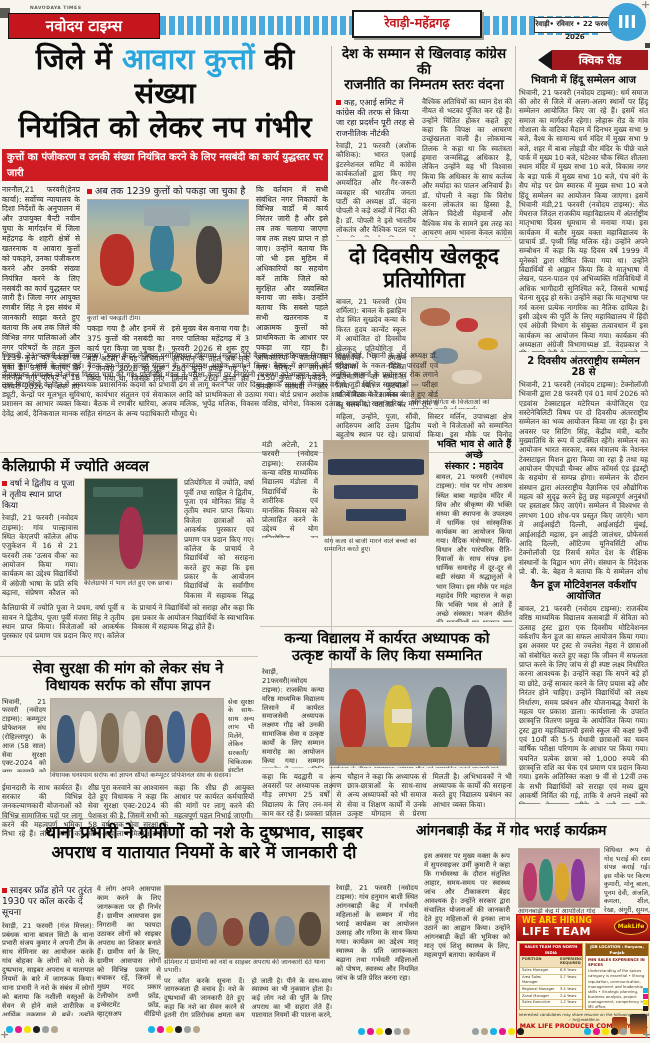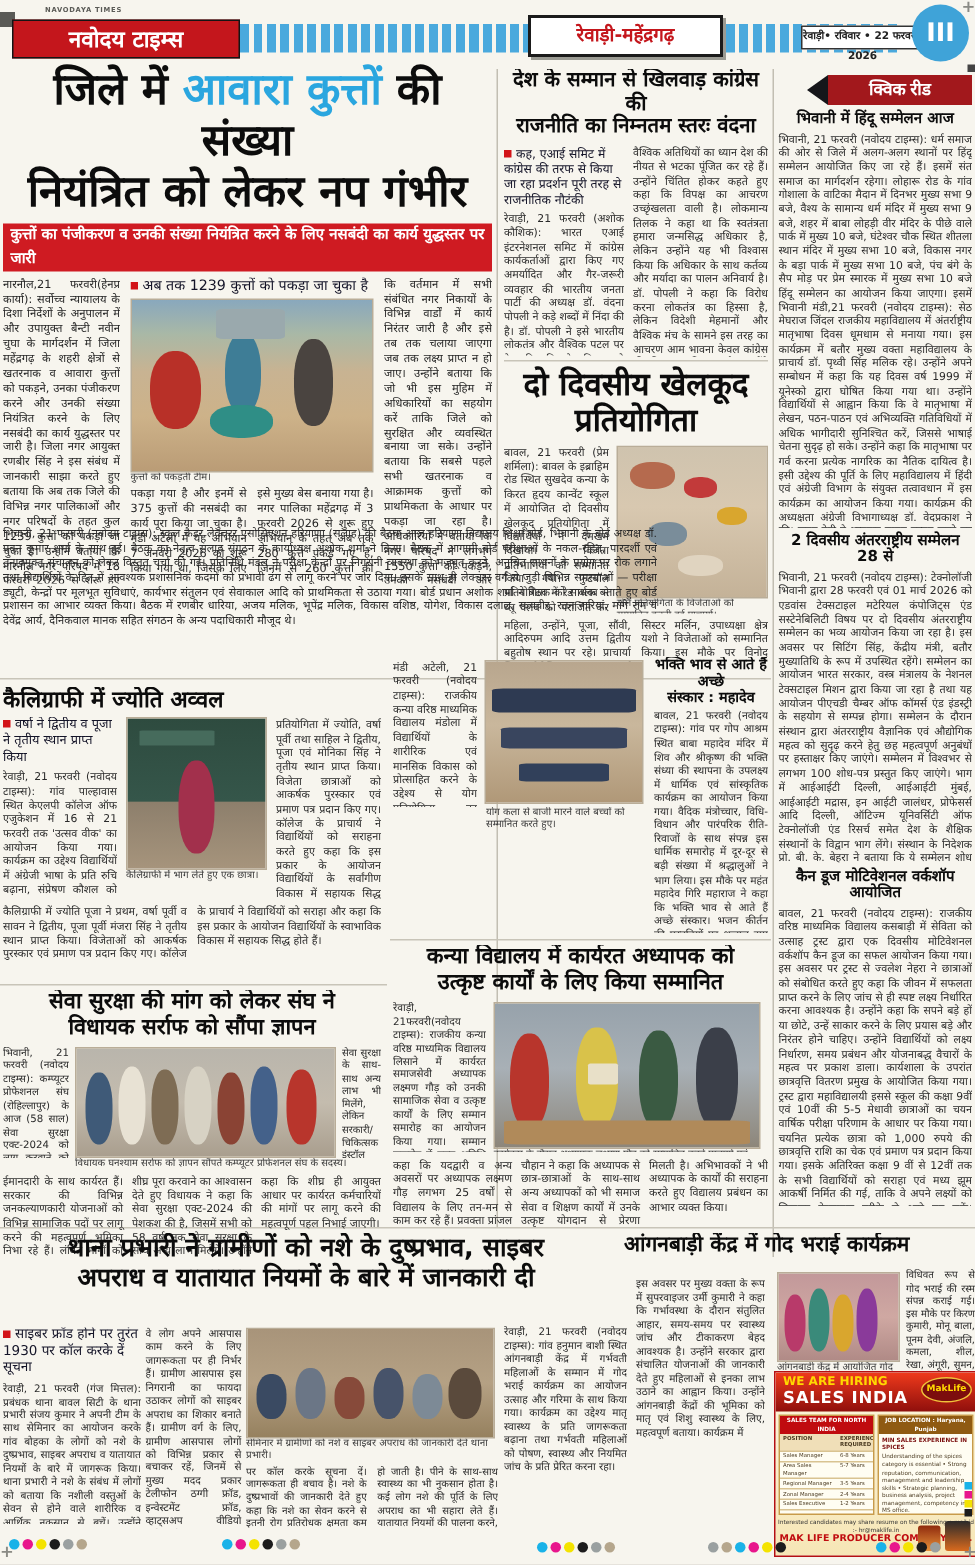--- a/index.html
+++ b/index.html
@@ -127,21 +127,21 @@
           <div class="blob" style="left:20px;top:50px;width:26px;height:16px;background:#7a8d9a;"></div>
           <div class="blob" style="left:40px;top:72px;width:30px;height:14px;background:#e0d4c0;"></div>
         </div>
         <div class="caption">खेल प्रतियोगिता के विजेताओं को सम्मानित करती हुई प्राचार्या।</div>
       </div>
     </div>
     <div class="bt-sm cols2" style="margin-top:3px;height:42px;">महिला, उन्होंने, पूजा, सौंवी, आदिरुपम आदि उत्तम द्वितीय बहुतोष स्थान पर रहे। प्राचार्या सिस्टर मैरीलियन, उपप्रधानाचार्या सिस्टर मर्लिन, उपाध्यक्षा क्षेत्र यशो ने विजेताओं को सम्मानित किया। इस मौके पर विनोद कुमार, रानेश, प्रेम सिंह, सीता सिंह, कपिल आदि मौजूद थे।</div>
   </div>
 
   <div class="abs" style="left:519px;top:50px;width:129px;">
-    <div style="display:flex;justify-content:flex-end;align-items:center;font-family:Liberation Serif, serif;">
+    <div style="display:flex;justify-content:flex-end;align-items:center;">
       <div class="qr-tri"></div>
       <div class="qr-label" style="width:96px;">क्विक रीड</div>
     </div>
     <div style="margin-top:4px;">
       <div class="qr-title">भिवानी में हिंदू सम्मेलन आज</div>
       <div class="bt-sm" style="height:112px;">भिवानी, 21 फरवरी (नवोदय टाइम्स): धर्म समाज की ओर से जिले में अलग-अलग स्थानों पर हिंदू सम्मेलन आयोजित किए जा रहे हैं। इसमें संत समाज का मार्गदर्शन रहेगा। लोहारू रोड के गांव गोशाला के वाटिका मैदान में दिनभर मुख्य सभा 9 बजे, वैश्य के सामान्य धर्म मंदिर में मुख्य सभा 9 बजे, शहर में बाबा लोहड़ी वीर मंदिर के पीछे वाले पार्क में मुख्य 10 बजे, घंटेश्वर चौक स्थित शीतला स्थान मंदिर में मुख्य सभा 10 बजे, विकास नगर के बड़ा पार्क में मुख्य सभा 10 बजे, पंच बंगे के सैप मोड़ पर प्रेम स्मारक में मुख्य सभा 10 बजे हिंदू सम्मेलन का आयोजन किया जाएगा। इसमें सांस्कृतिक कार्यक्रम, कलश यात्रा, हवन, संत समागम और भंडारा आयोजित किया जाएगा। इसमें संतों का मार्गदर्शन के साथ प्रसाद वितरण किया जाएगा।</div>
     </div>
     <div>
       <div class="bt-sm" style="height:152px;">भिवानी मंडी,21 फरवरी (नवोदय टाइम्स): सेठ मेघराज जिंदल राजकीय महाविद्यालय में अंतर्राष्ट्रीय मातृभाषा दिवस धूमधाम से मनाया गया। इस कार्यक्रम में बतौर मुख्य वक्ता महाविद्यालय के प्राचार्य डॉ. पृथ्वी सिंह मलिक रहे। उन्होंने अपने सम्बोधन में कहा कि यह दिवस वर्ष 1999 में यूनेस्को द्वारा घोषित किया गया था। उन्होंने विद्यार्थियों से आह्वान किया कि वे मातृभाषा में लेखन, पठन-पाठन एवं अभिव्यक्ति गतिविधियों में अधिक भागीदारी सुनिश्चित करें, जिससे भाषाई चेतना सुदृढ़ हो सके। उन्होंने कहा कि मातृभाषा पर गर्व करना प्रत्येक नागरिक का नैतिक दायित्व है। इसी उद्देश्य की पूर्ति के लिए महाविद्यालय में हिंदी एवं अंग्रेजी विभाग के संयुक्त तत्वावधान में इस कार्यक्रम का आयोजन किया गया। कार्यक्रम की अध्यक्षता अंग्रेजी विभागाध्यक्ष डॉ. वेदप्रकाश ने की। सुमन देवी ने धन्यवाद ज्ञापन प्रस्तुत करते हुए मातृभाषा की संचय, संस्कृति, संवेदना, विश्वासना एवं सृजन की मूल भाषा बताया।</div>
     </div>
@@ -281,21 +281,21 @@
       <div class="blob" style="left:20px;top:10px;width:14px;height:42px;background:#3a8a7a;"></div>
       <div class="blob" style="left:36px;top:14px;width:14px;height:38px;background:#d9a62e;"></div>
       <div class="blob" style="left:52px;top:10px;width:14px;height:42px;background:#8a3a9a;"></div>
     </div>
     <div class="abs caption" style="left:182px;top:86px;width:80px;">आंगनबाड़ी केंद्र में आयोजित गोद भराई कार्यक्रम में उपस्थित महिलाएं।</div>
     <div class="abs bt-sm" style="left:268px;top:24px;width:46px;height:86px;font-size:6.6px;">विधिवत रूप से गोद भराई की रस्म संपन्न कराई गई। इस मौके पर किरण कुमारी, मोनू बाला, पूनम देवी, अंजलि, कमला, शील, रेखा, अंगूरी, सुमन, ललिता और आंगनबाड़ी कार्यकर्ता आशु वर्मा सहित अनेक गणमान्य महिलाएं उपस्थित रहीं।</div>
 
     <div class="abs ad" style="left:180px;top:92px;width:134px;height:122px;">
       <div class="ad-head">
         <div class="ad-l1">WE ARE HIRING</div>
-        <div class="ad-l2">SALES INDIA</div>
+        <div class="ad-l2">LIFE TEAM</div>
         <div class="ad-logo">MakLife</div>
       </div>
       <div style="display:flex;gap:2px;padding:2px;">
         <div class="ad-panel" style="width:62px;flex:none;">
           <div class="ad-ph">SALES TEAM FOR NORTH INDIA</div>
           <div class="ad-row" style="background:#f0dfb8;font-weight:700;">
             <div style="flex:1;">POSITION</div>
             <div style="width:20px;">EXPERIENCE REQUIRED</div>
           </div>
           <div class="ad-row">

